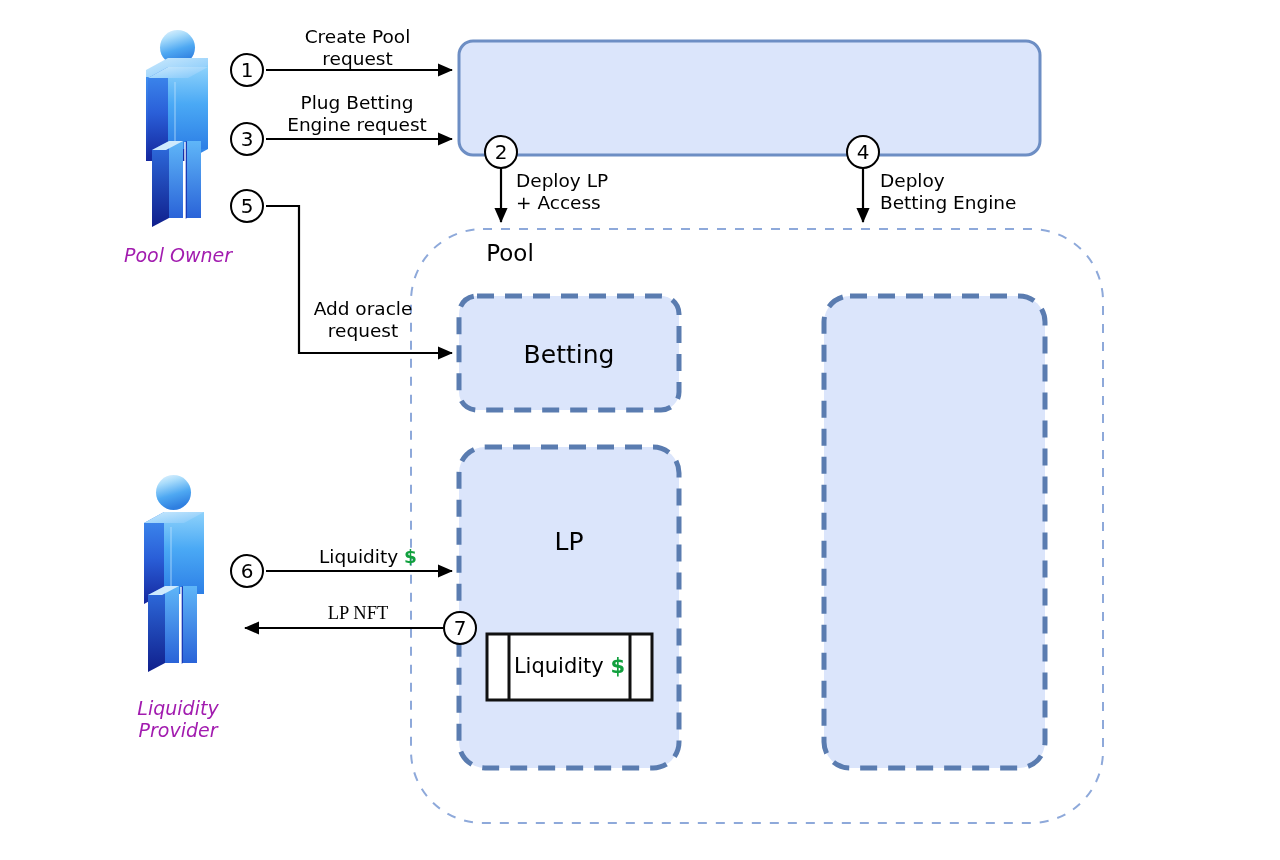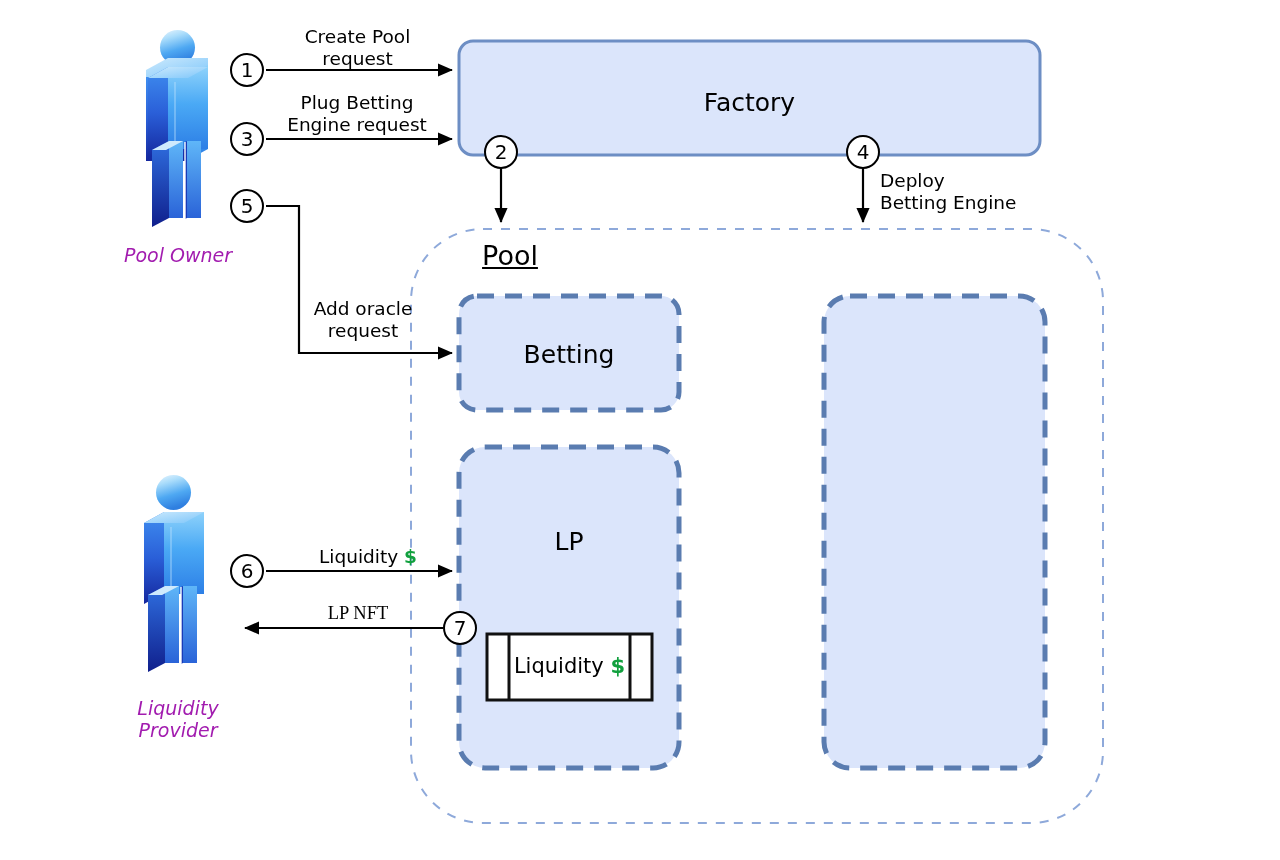--- a/index.html
+++ b/index.html
@@ -35,22 +35,21 @@
   }
   .actor-name {
     font-style: italic;
     font-size: 19px;
     color: #a21caf;
   }
   .box-title {
     font-size: 25px;
   }
   .pool-title {
-    font-size: 27px;
-    text-decoration: underline;
+    font-size: 23px;
   }
   .flow-lbl {
     font-size: 18.5px;
   }
   .num {
     position: absolute;
     width: 34px;
     height: 34px;
     border-radius: 50%;
     border: 2px solid #000000;
@@ -181,29 +180,29 @@
       <path d="M 43 111 L 57 111 L 57 188 L 43 188 z" fill="url(#legFGrad)"></path>
       <path d="M 41 112 L 43 111 L 43 188 L 41 189 z" fill="#1a3bb8"></path>
       <path d="M 41 189 L 41 112" stroke="#ffffff" stroke-width="1.6" fill="none" opacity="0.85"></path>
     </g>
 
   </svg>
 
   <div class="lbl actor-name" style="left:98px; top:244px; width:160px;">Pool Owner</div>
   <div class="lbl actor-name" style="left:98px; top:697px; width:160px;">Liquidity<br>Provider</div>
 
-  <div class="lbl box-title" style="left:459px; top:88px; width:581px;">Factory</div>
   <div class="lbl pool-title" style="left:440px; top:240px; width:140px;">Pool</div>
   <div class="lbl box-title" style="left:459px; top:340px; width:220px;">Betting</div>
   <div class="lbl box-title" style="left:459px; top:488px; width:220px;margin-top:39px;">LP</div>
 
   <div class="lbl" style="left:509px; top:654px; width:121px; font-size:21px;"><span>Liquidity</span> <span class="money">$</span></div>
 
   <div class="lbl flow-lbl" style="left:275px; top:26px; width:165px;">Create Pool<br>request</div>
   <div class="lbl flow-lbl" style="left:272px; top:92px; width:170px;">Plug Betting<br>Engine request</div>
+  <div class="lbl flow-lbl" style="left:516px; top:170px; width:160px; text-align:left;">Deploy LP<br>+ Access</div>
   <div class="lbl flow-lbl" style="left:880px; top:170px; width:210px; text-align:left;">Deploy<br>Betting Engine</div>
   <div class="lbl flow-lbl" style="left:288px; top:298px; width:150px;">Add oracle<br>request</div>
   <div class="lbl flow-lbl" style="left:298px; top:546px; width:140px;"><span>Liquidity</span> <span class="money">$</span></div>
   <div class="lbl flow-lbl" style="left:298px; top:603px; width:120px;font-family:Liberation Serif, serif;">LP NFT</div>
 
   <div class="num" style="left:230px; top:53px;">1</div>
   <div class="num" style="left:230px; top:122px;">3</div>
   <div class="num" style="left:484px; top:135px;">2</div>
   <div class="num" style="left:846px; top:135px;">4</div>
   <div class="num" style="left:230px; top:189px;">5</div>

